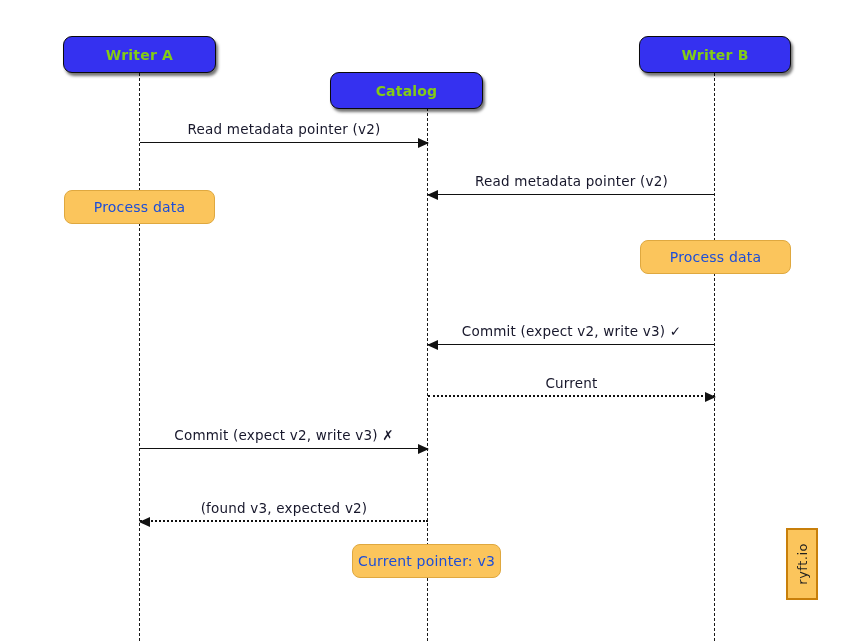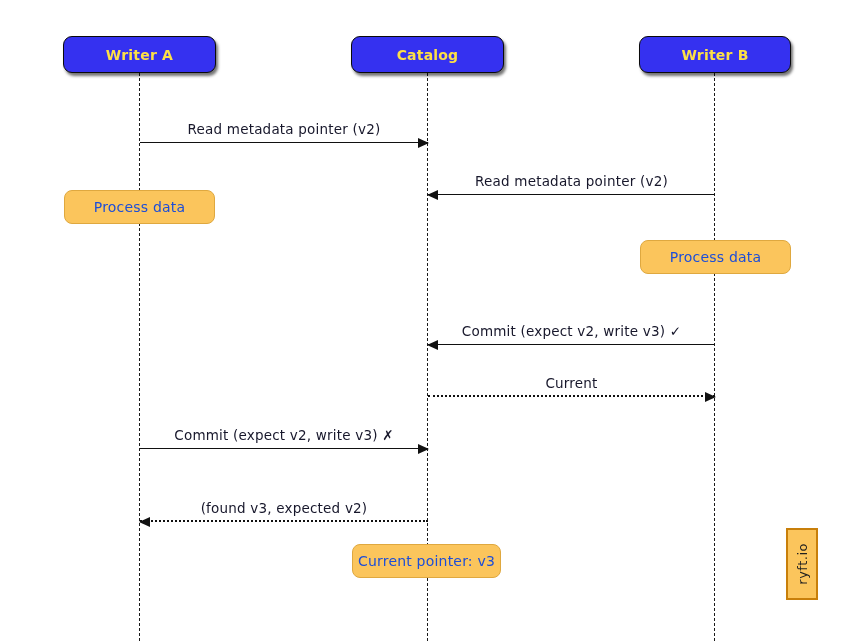--- a/index.html
+++ b/index.html
@@ -6,25 +6,25 @@
   .canvas{
     position:relative;width:868px;height:641px;background:#ffffff;overflow:hidden;
     font-family:"DejaVu Sans","Liberation Sans",sans-serif;color:#1e1e38;
   }
   
   .actor{
     position:absolute;top:36px;height:37px;width:153px;
     background:#3531f0;border:1px solid #0a0a0a;border-radius:9px;
     box-shadow:2px 3px 3px rgba(0,0,0,0.55);
     display:flex;align-items:center;justify-content:center;
-    color:#fde047;font-weight:700;font-size:14px;letter-spacing:.2px;
+    color:#84cc16;font-weight:700;font-size:14px;letter-spacing:.2px;
     box-sizing:border-box;z-index:3;
   }
   .actor.a{left:63px;}
-  .actor.c{left:351px;}
+  .actor.c{left:330px;margin-top:36px;}
   .actor.b{left:639px;width:152px;}
   
   .lifeline{
     position:absolute;top:73px;height:568px;width:0;
     border-left:1.5px dashed #1a1a1a;z-index:0;
   }
   .lifeline.a{left:139px;}
   .lifeline.c{left:427px;}
   .lifeline.b{left:714px;}
   

